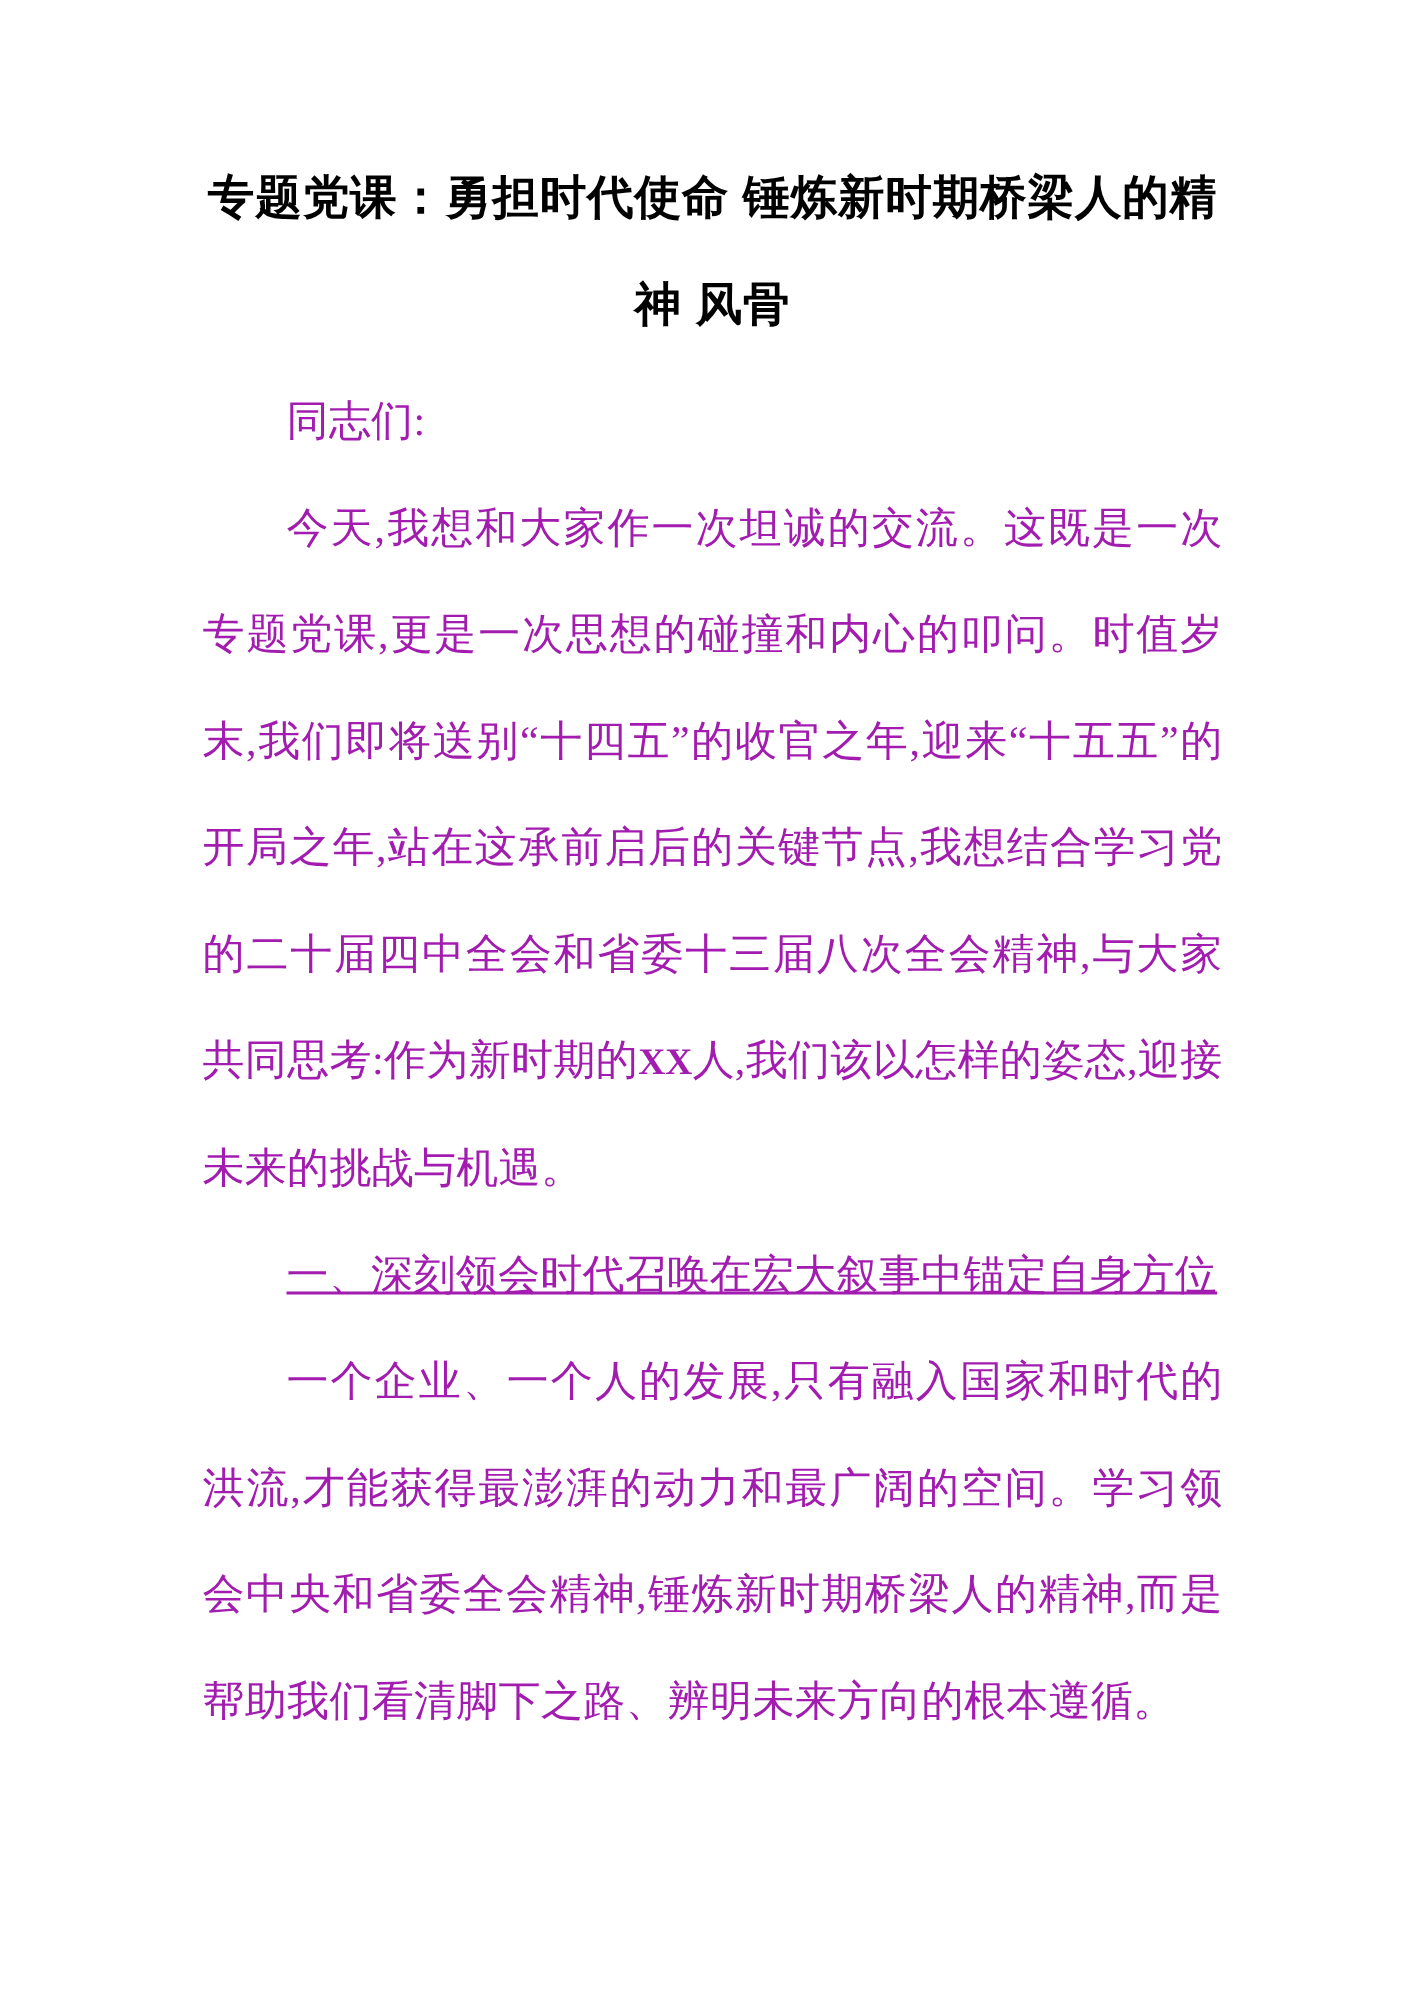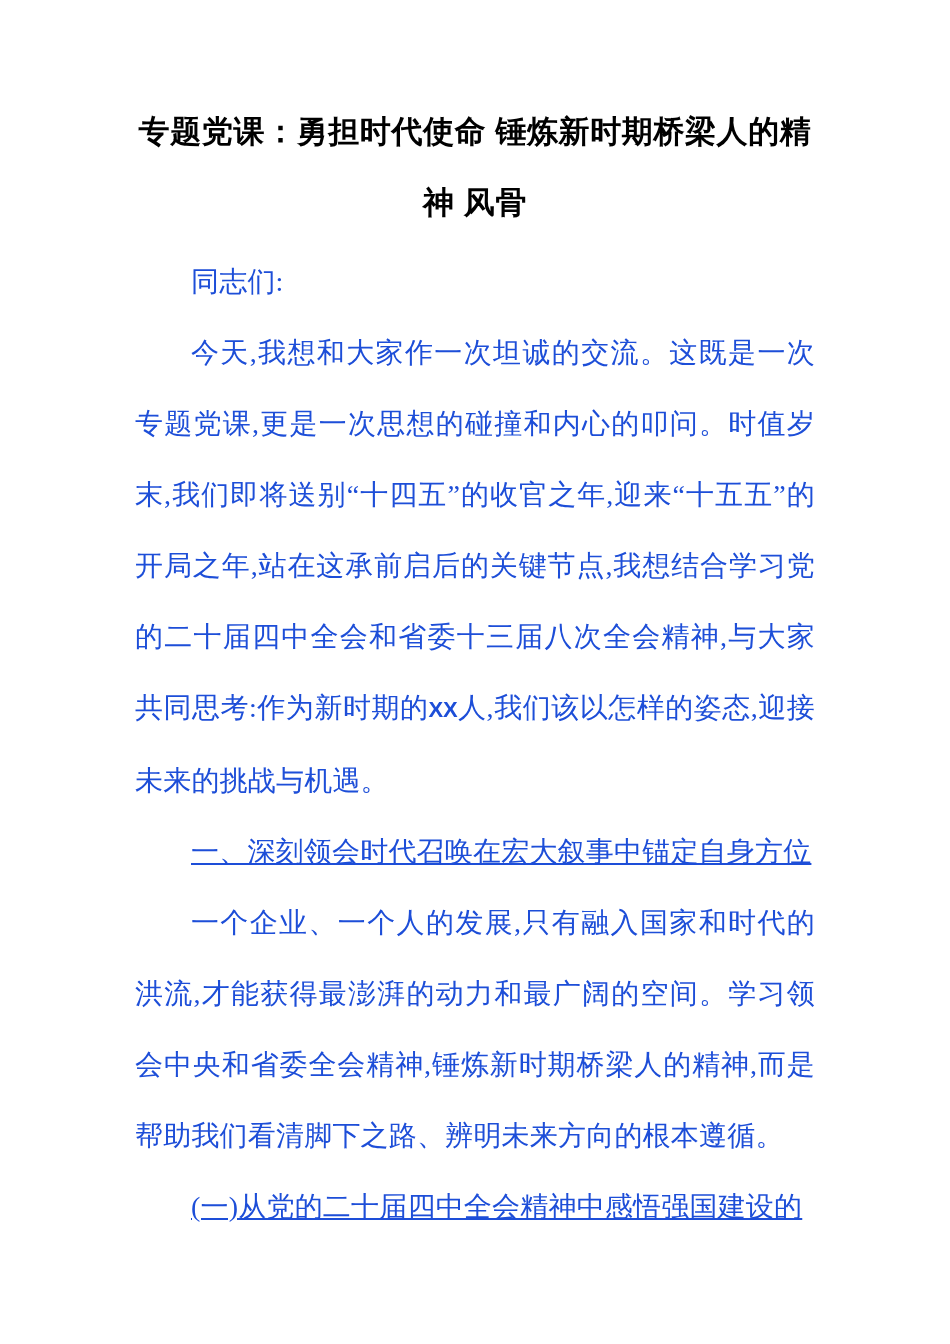--- a/index.html
+++ b/index.html
@@ -35,35 +35,35 @@
     white-space: normal;
   }
   .para {
     font-size: 28px;
     line-height: 71px;
     text-align: justify;
     text-justify: inter-ideograph;
     text-align-last: left;
     letter-spacing: 0.2px;
     margin: 0;
-    color: #1d4ed8;
+    color: #a21caf;
     font-family: "Liberation Serif", "DejaVu Serif", serif;
   }
   .para.indent {
     text-indent: 56px;
   }
   .para.heading-num {
     text-indent: 56px;
     text-align: left;
     text-decoration: underline;
   }
   .latin-mark {
-    font-family: Liberation Sans, sans-serif;
+    font-family: Liberation Serif, serif;
     font-weight: bold;
-    font-size: 22px;
+    font-size: 25px;
     letter-spacing: 0;
   }
 </style>
 </head>
 <body>
 
 <div class="page">
   <div class="doc-body">
 
     <h1 class="doc-title">
@@ -72,16 +72,15 @@
     </h1>
 
     <p class="para indent">同志们:</p>
 
     <p class="para indent"><span>今天,我想和大家作一次坦诚的交流。这既是一次专题党课,更是一次思想的碰撞和内心的叩问。时值岁末,我们即将送别“十四五”的收官之年,迎来“十五五”的开局之年,站在这承前启后的关键节点,我想结合学习党的二十届四中全会和省委十三届八次全会精神,与大家共同思考:作为新时期的</span><span class="latin-mark">XX</span><span>人,我们该以怎样的姿态,迎接未来的挑战与机遇。</span></p>
 
     <p class="para heading-num">一、深刻领会时代召唤在宏大叙事中锚定自身方位</p>
 
     <p class="para indent">一个企业、一个人的发展,只有融入国家和时代的洪流,才能获得最澎湃的动力和最广阔的空间。学习领会中央和省委全会精神,锤炼新时期桥梁人的精神,而是帮助我们看清脚下之路、辨明未来方向的根本遵循。</p>
 
-    <p class="para heading-num">(一)从党的二十届四中全会精神中感悟强国建设的</p>
 
   </div>
 </div>
 
 </body></html>

